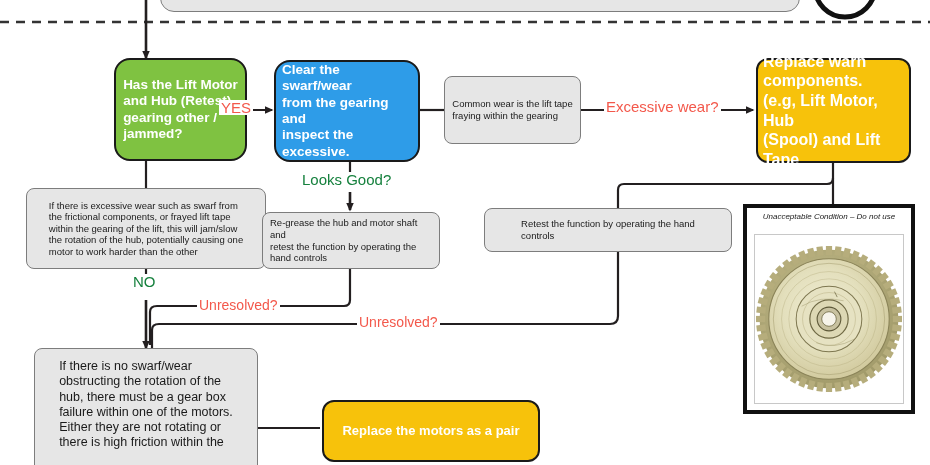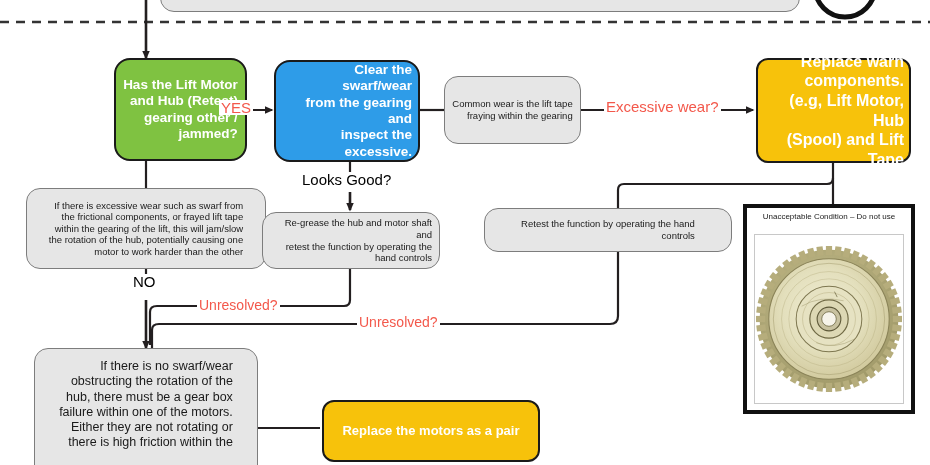--- a/index.html
+++ b/index.html
@@ -24,21 +24,21 @@
     width: 930px;
     height: 465px;
     pointer-events: none;
   }
   .node {
     position: absolute;
     box-sizing: border-box;
     display: flex;
     align-items: center;
     justify-content: center;
-    text-align: right;
+    text-align: left;
     line-height: 1.22;
   }
   .node-green {
     background: #7FC241;
     border: 2.5px solid #1a1a1a;
     border-radius: 16px;
     color: #ffffff;
     font-size: 13.5px;
     font-weight: bold;
     padding: 4px 6px;
@@ -58,57 +58,58 @@
     border: 2.5px solid #1a1a1a;
     border-radius: 12px;
     color: #ffffff;
     font-size: 16px;
     font-weight: bold;
     padding: 3px 5px;
   }
   .node-gray {
     background: #E6E6E6;
     border: 1.6px solid #7d7d7d;
-    border-radius: 14px;
+    border-radius: 8px;
     color: #1a1a1a;
     font-size: 9.5px;
     padding: 3px 7px;
   }
   .node-gray.big {
     font-size: 12.5px;
   }
   .edge-label {
     position: absolute;
     font-size: 15px;
     white-space: nowrap;
     background: #ffffff;
     padding: 0 2px;
     line-height: 1;
   }
   .lbl-red { color: #F3584B; }
-  .lbl-green { color: #000000; }
+  .lbl-green { color: #15803d; }
   .lbl-small { font-size: 14px; }
 
   
   .photo-panel {
     position: absolute;
     background: #ffffff;
     border: 4px solid #111111;
     box-sizing: border-box;
     display: flex;
     flex-direction: column;
     align-items: center;
   }
   .photo-caption {
     font-size: 8px;
     color: #1a1a1a;
     margin-top: 4px;
     margin-bottom: 13px;
     text-align: center;
     white-space: nowrap;
+    font-style: italic;
   }
   .photo-frame {
     flex: 1;
     width: calc(100% - 14px);
     border: 1px solid #c8c8c8;
     box-sizing: border-box;
     margin-bottom: 6px;
     display: flex;
     align-items: center;
     justify-content: center;

